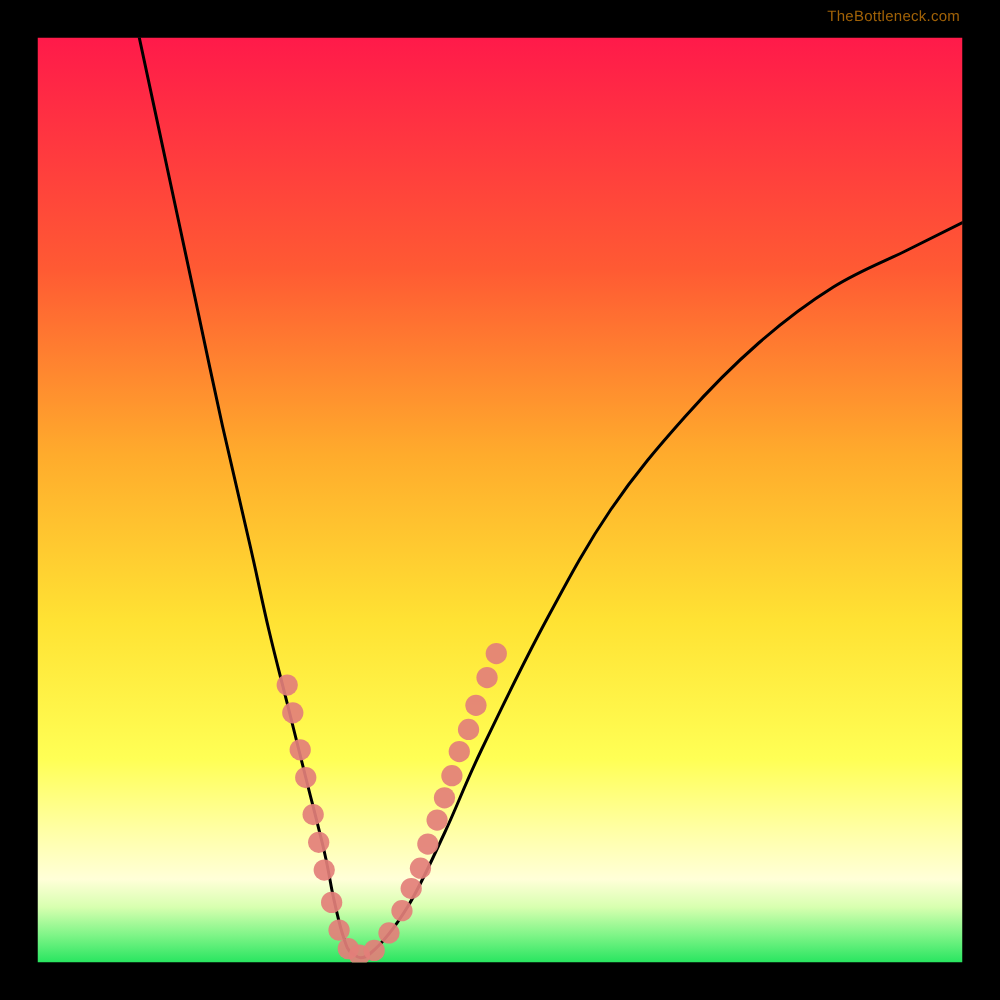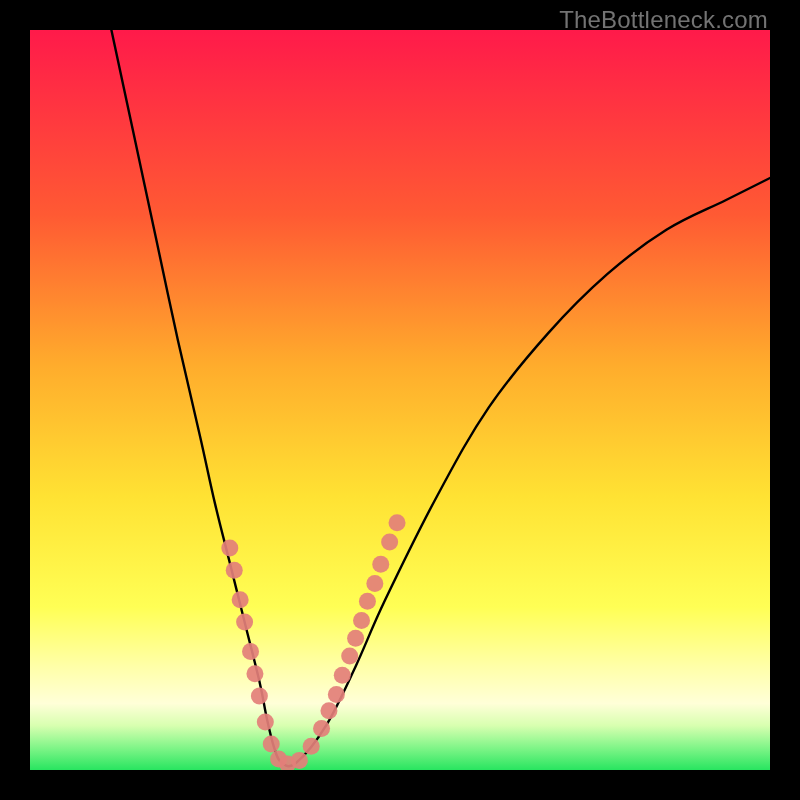--- a/index.html
+++ b/index.html
@@ -21,22 +21,22 @@
     position: absolute;
     left: 30px;
     top: 30px;
     width: 740px;
     height: 740px;
   }
   .watermark {
     position: absolute;
     top: 6px;
     right: 32px;
-    color: #737373;
-    font-size: 24px;
+    color: #a16207;
+    font-size: 12px;
     font-weight: 500;
     letter-spacing: 0.2px;
   }
   svg {
     display: block;
   }
 </style>
 </head>
 <body>
 

